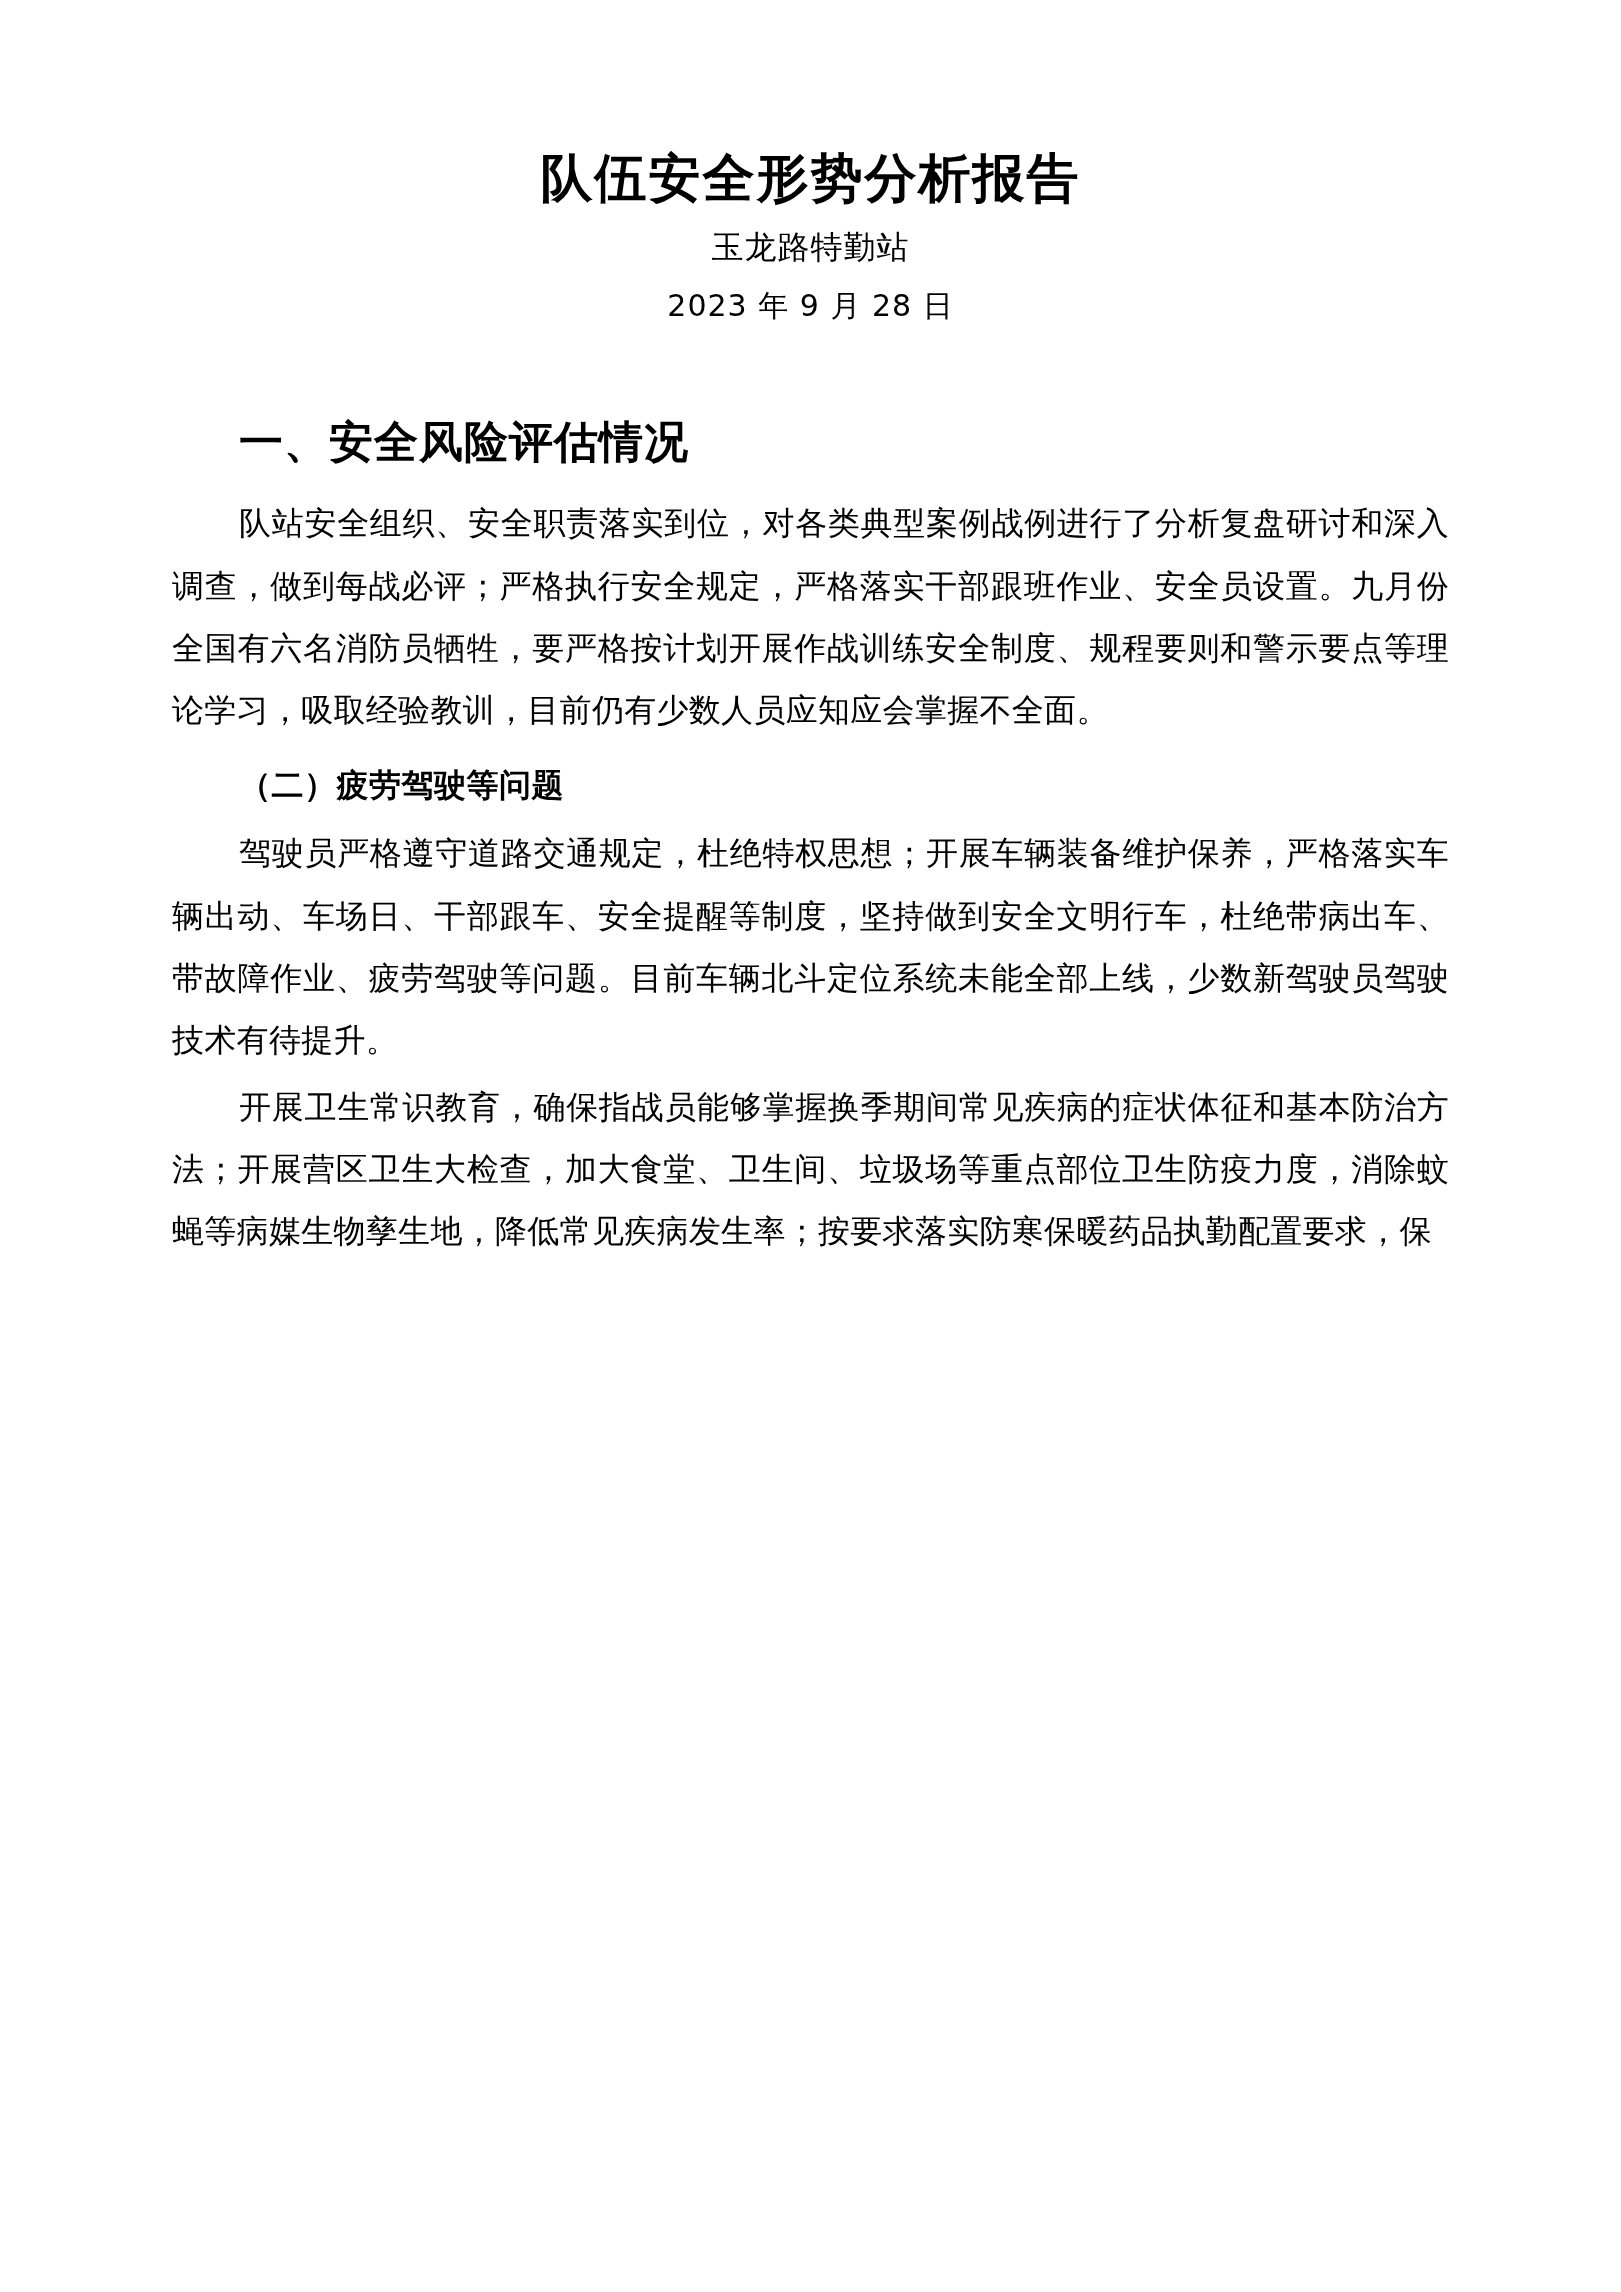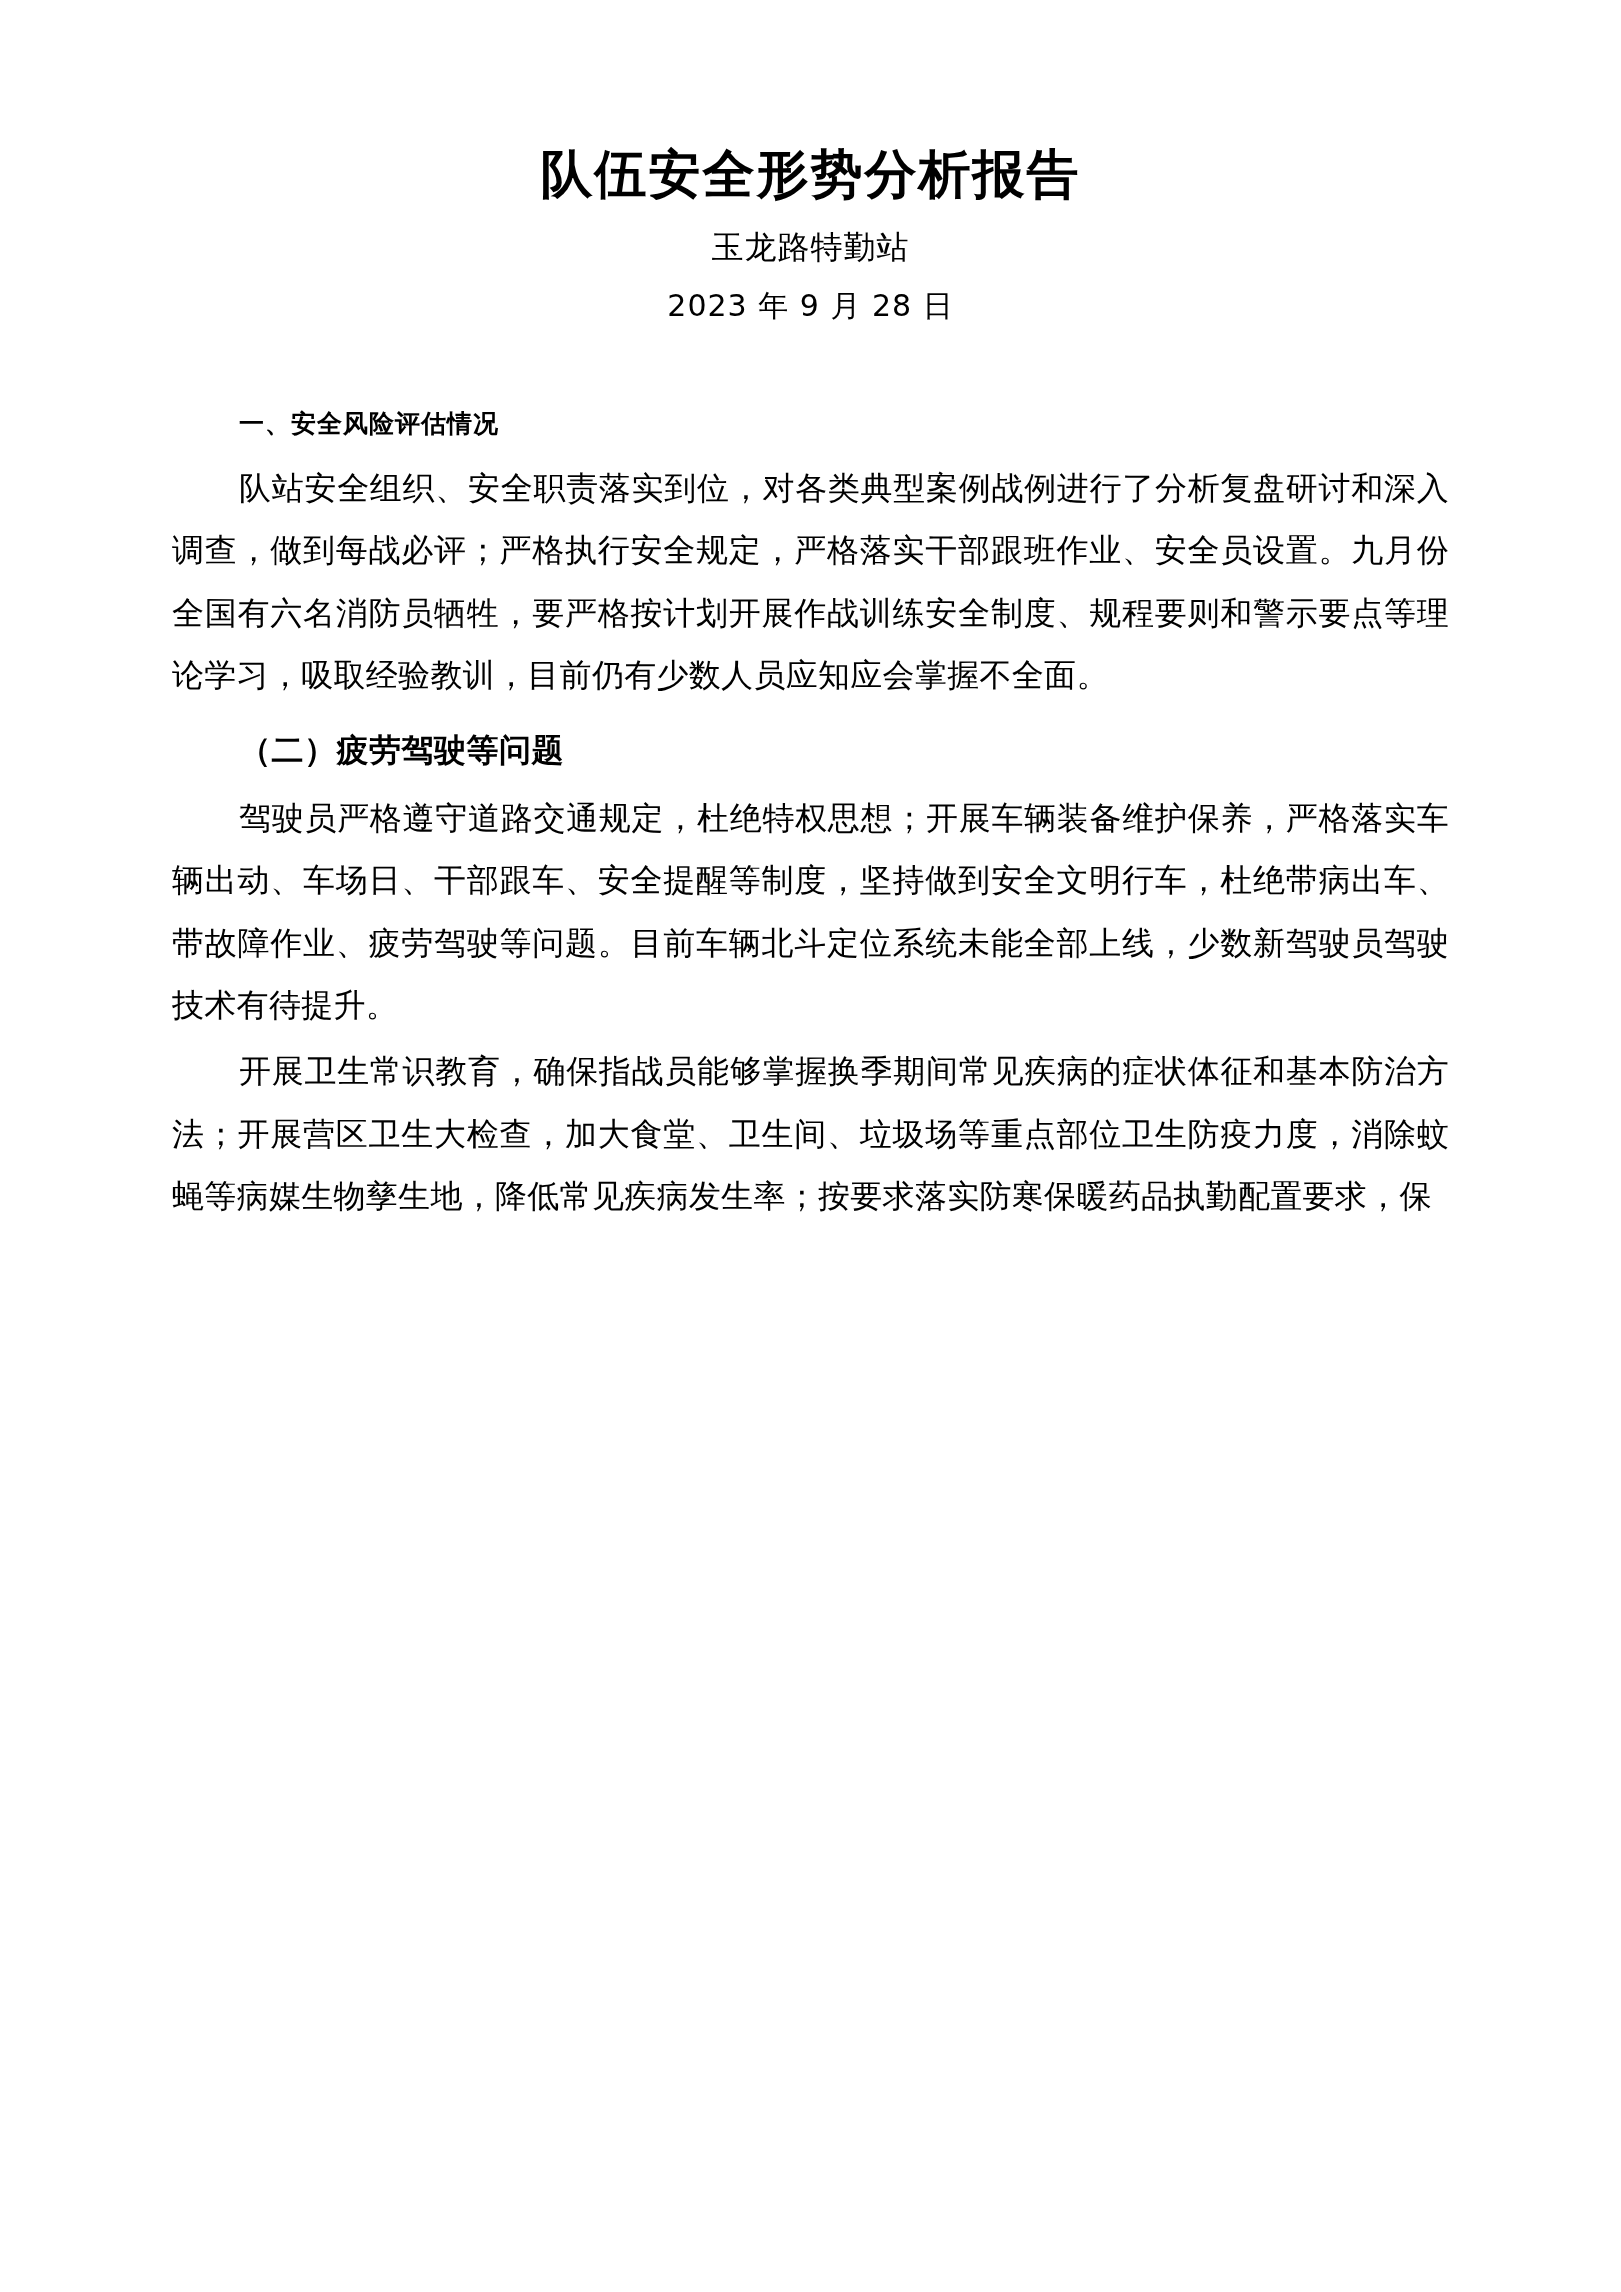--- a/index.html
+++ b/index.html
@@ -15,21 +15,21 @@
     overflow: hidden;
   }
   .page {
     box-sizing: border-box;
     width: 1621px;
     height: 2293px;
     padding: 118px 172px 0 172px;
     background: #ffffff;
   }
   .doc-title {
-    font-family: Liberation Mono, monospace;
+    font-family: Liberation Serif, serif;
     font-size: 52px;
     font-weight: bold;
     text-align: center;
     letter-spacing: 2px;
     margin: 27.4px 0 0 0;
     line-height: 1.3;
   }
   .doc-subtitle {
     font-family: "DejaVu Sans", "Liberation Sans", sans-serif;
     font-size: 32px;
@@ -42,21 +42,21 @@
     font-size: 30px;
     text-align: center;
     margin: 16px 0 0 0;
     letter-spacing: 1px;
   }
   .body-content {
     margin-top: 74px;
   }
   .heading-1 {
     font-family: "DejaVu Sans", "Liberation Sans", sans-serif;
-    font-size: 25px;
+    font-size: 44px;
     font-weight: bold;
     text-indent: 67px;
     line-height: 1.85;
     margin: 0 0 9.8px 0;
     letter-spacing: 1px;
   }
   .heading-2 {
     font-family: "DejaVu Sans", "Liberation Sans", sans-serif;
     font-size: 32px;
     text-indent: 67px;

